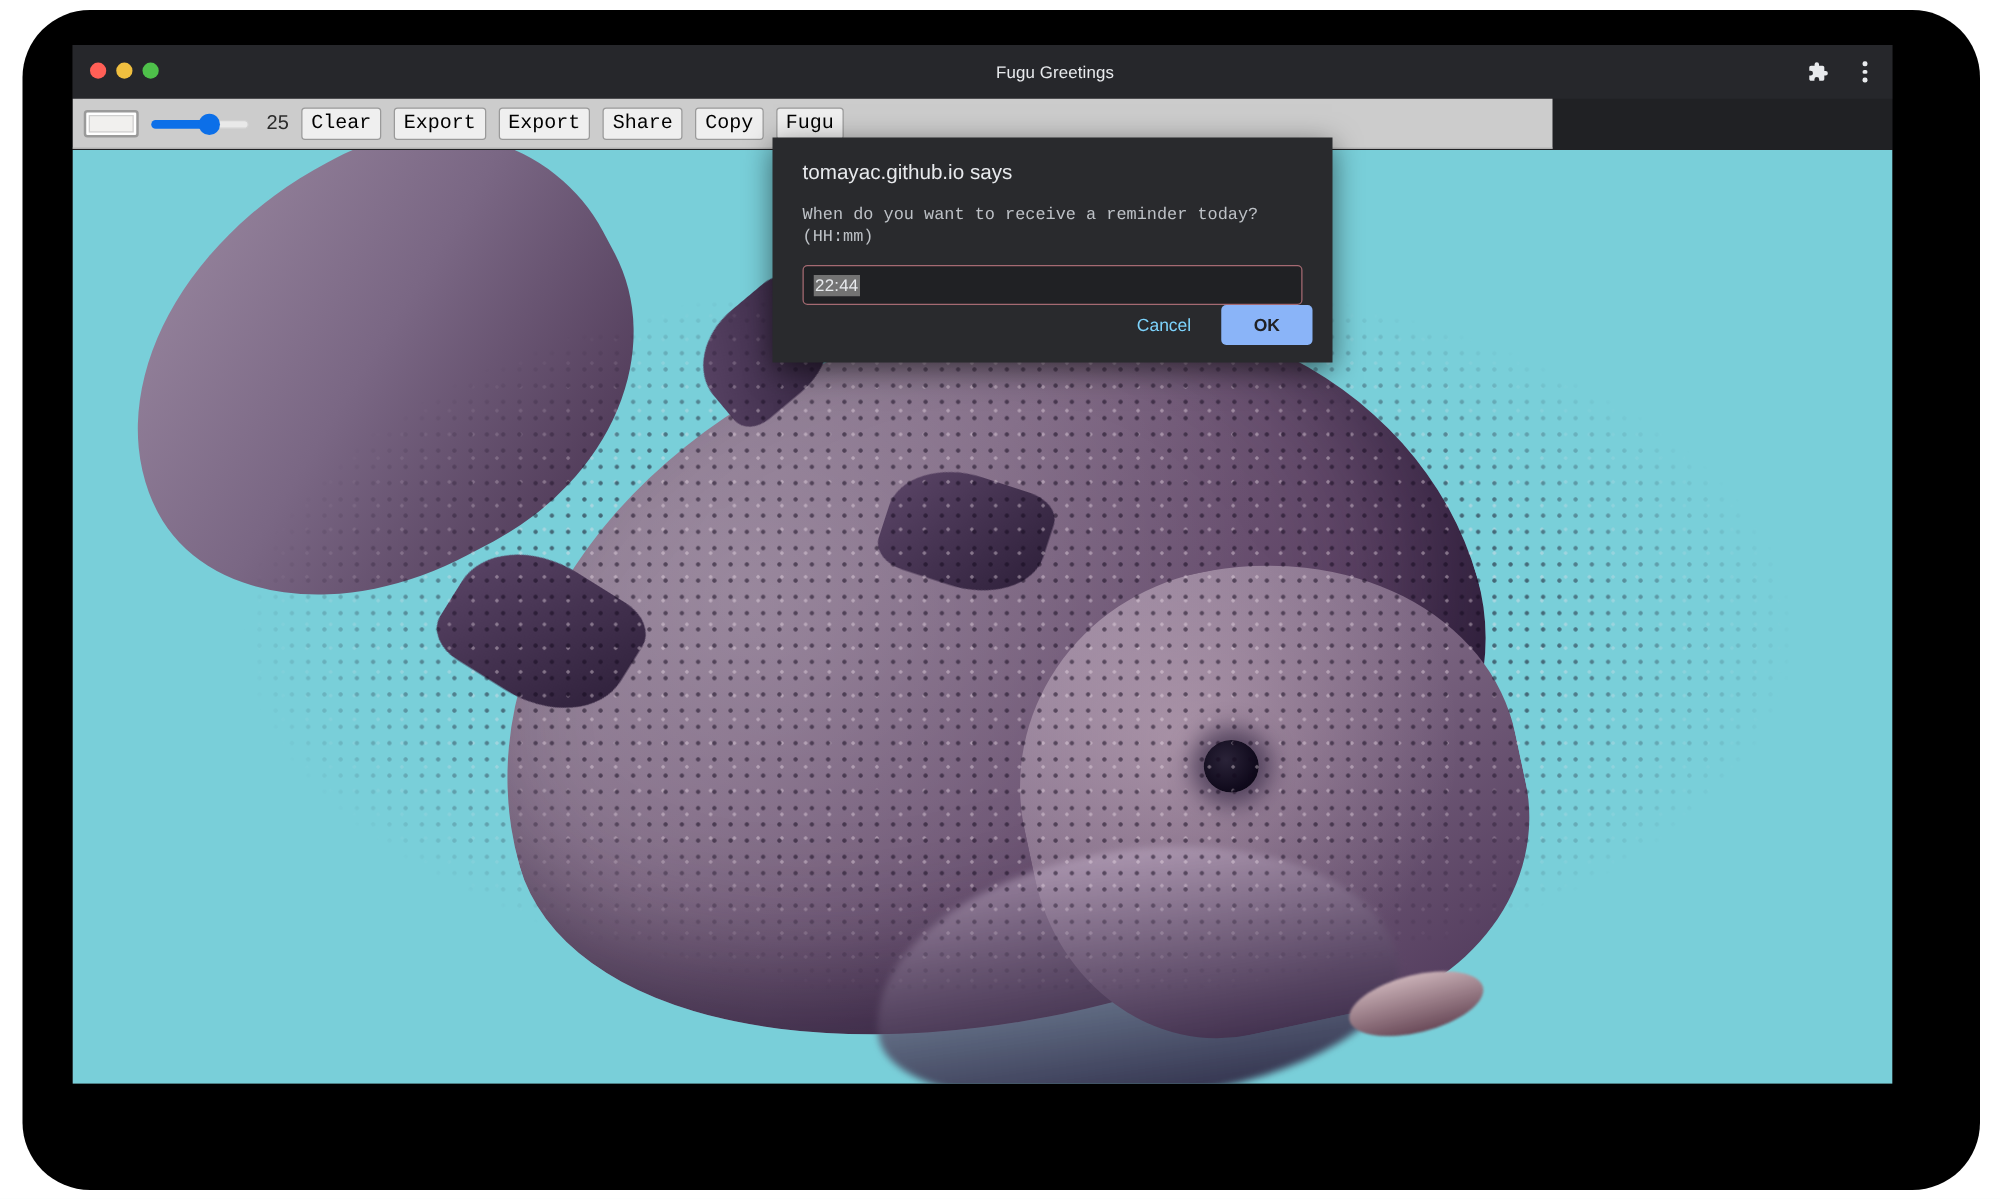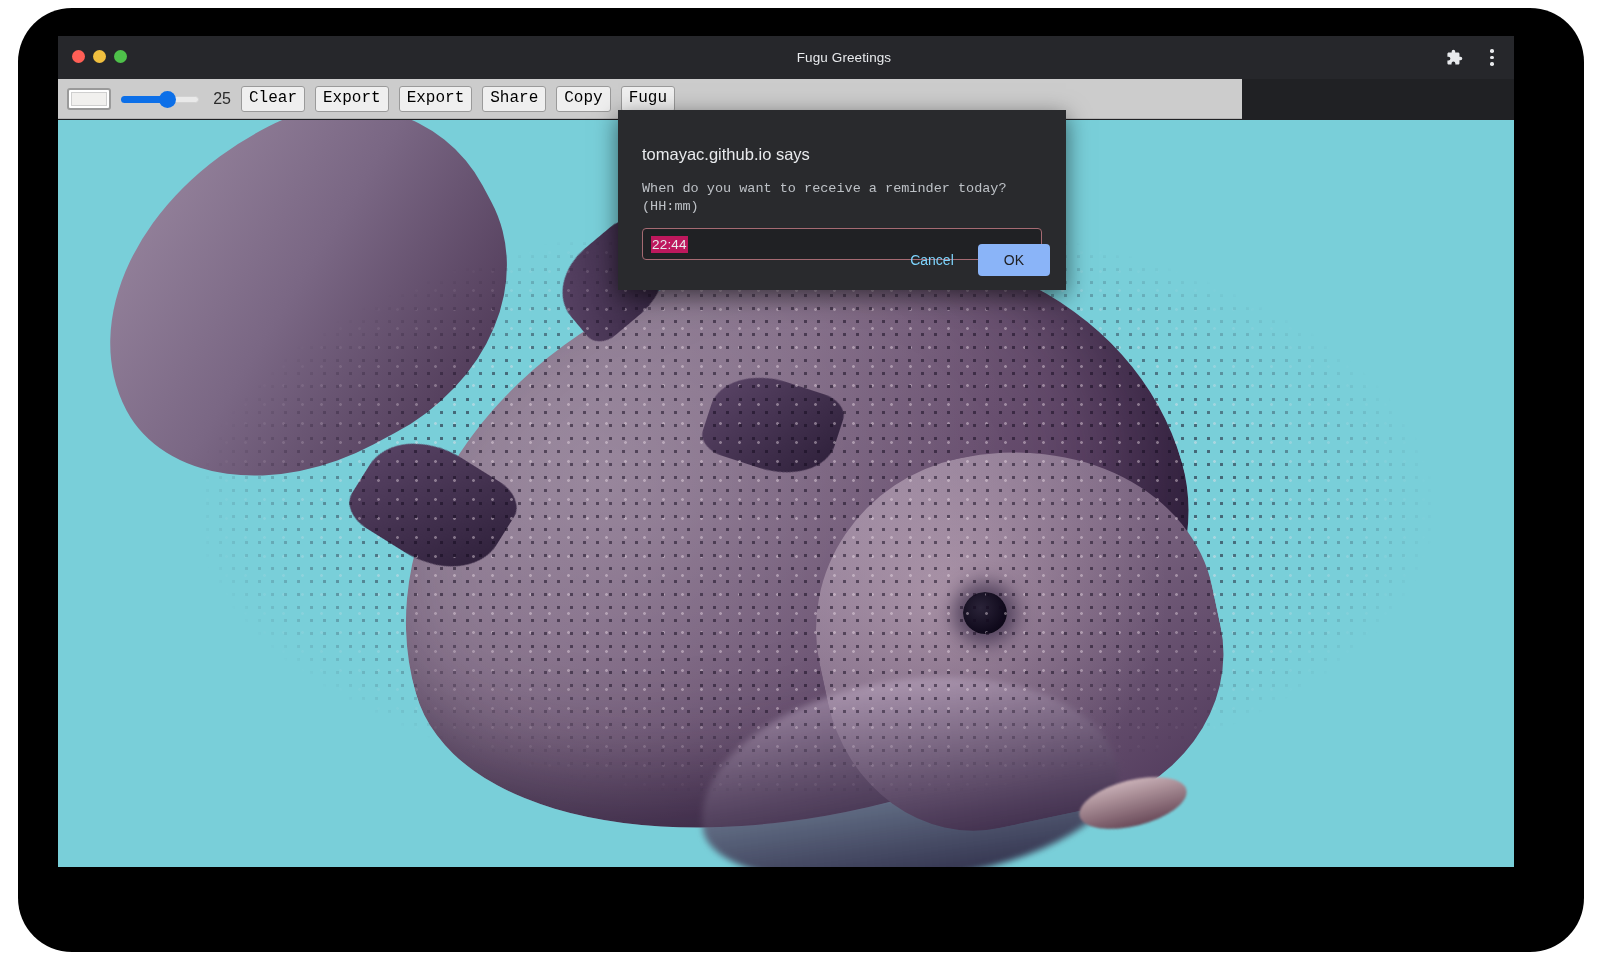--- a/index.html
+++ b/index.html
@@ -336,42 +336,42 @@
     height: 180px;
     background: #292a2d;
     box-shadow: 0 6px 22px rgba(0,0,0,.55);
     box-sizing: border-box;
     padding: 18px 24px 0 24px;
   }
   .dialog-title {
     color: #e8eaed;
     font-size: 16.5px;
     line-height: 20px;
-    margin: 16px 0 16px 0;
+    margin: 0 0 16px 0;
   }
   .dialog-message {
     color: #bdc1c6;
     font-size: 13.5px;
     line-height: 18px;
     margin: 0 0 12px 0;
     font-family: Liberation Mono, monospace;
   }
   .dialog-input {
     width: 400px;
     height: 32px;
     background: #202124;
     border: 1px solid #a56a72;
     border-radius: 4px;
     box-sizing: border-box;
     display: flex;
     align-items: center;
     padding: 0 8px;
   }
   .dialog-input .sel {
-    background: #be185d;
+    background: #737373;
     color: #e8eaed;
     font-size: 13.5px;
     padding: 1px 1px;
     letter-spacing: .2px;
     text-align: right;
   }
   .dialog-actions {
     position: absolute;
     right: 16px;
     bottom: 14px;
@@ -389,20 +389,21 @@
     border-radius: 4px;
   }
   .btn-ok {
     background: #8ab4f8;
     border: none;
     color: #202124;
     font-family: "Liberation Sans", sans-serif;
     font-size: 14px;
     padding: 8px 26px;
     border-radius: 4px;
+    font-weight: bold;
   }
 </style>
 </head>
 <body>
 
 <div id="screen">
 
   <div class="bezel"></div>
 
   <div class="window">

